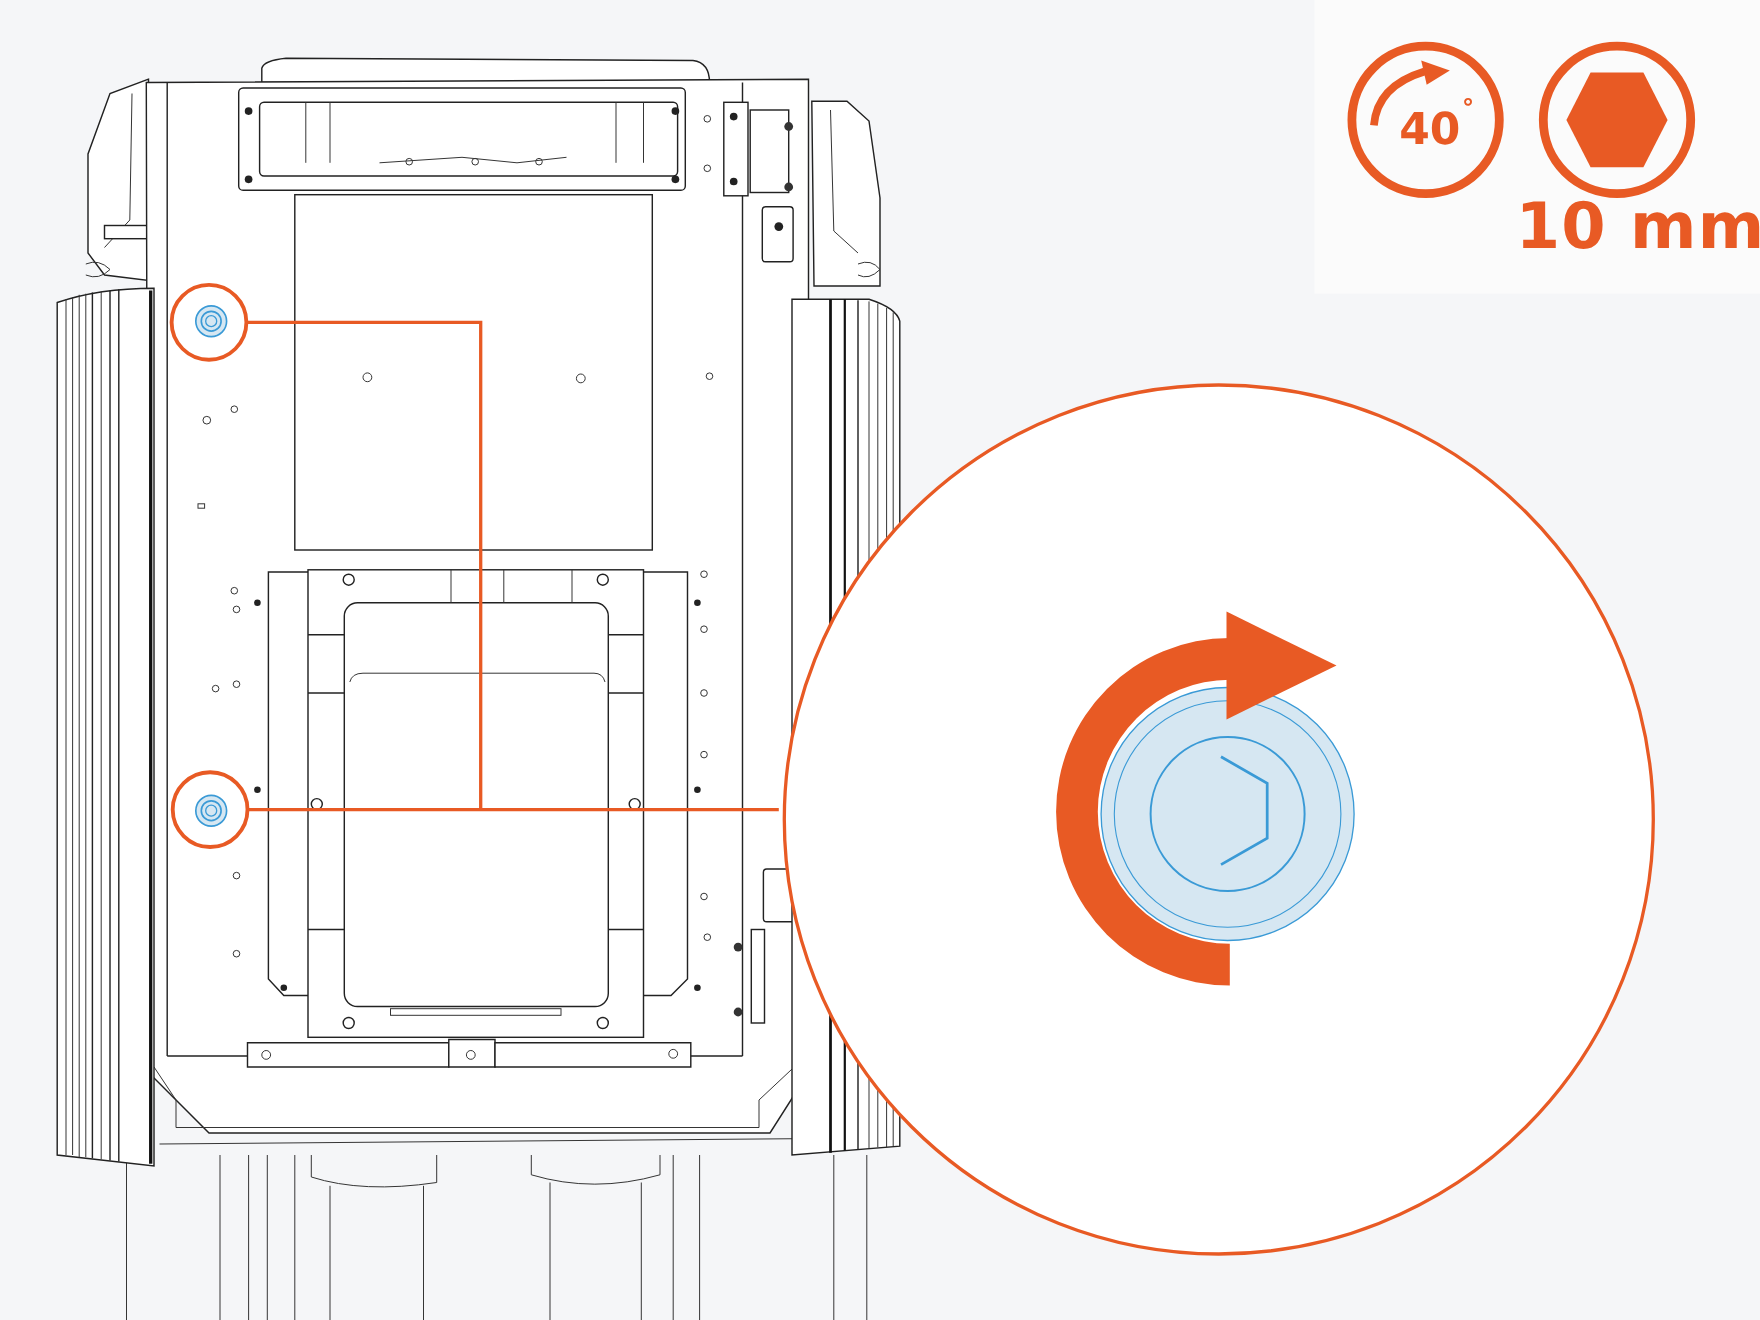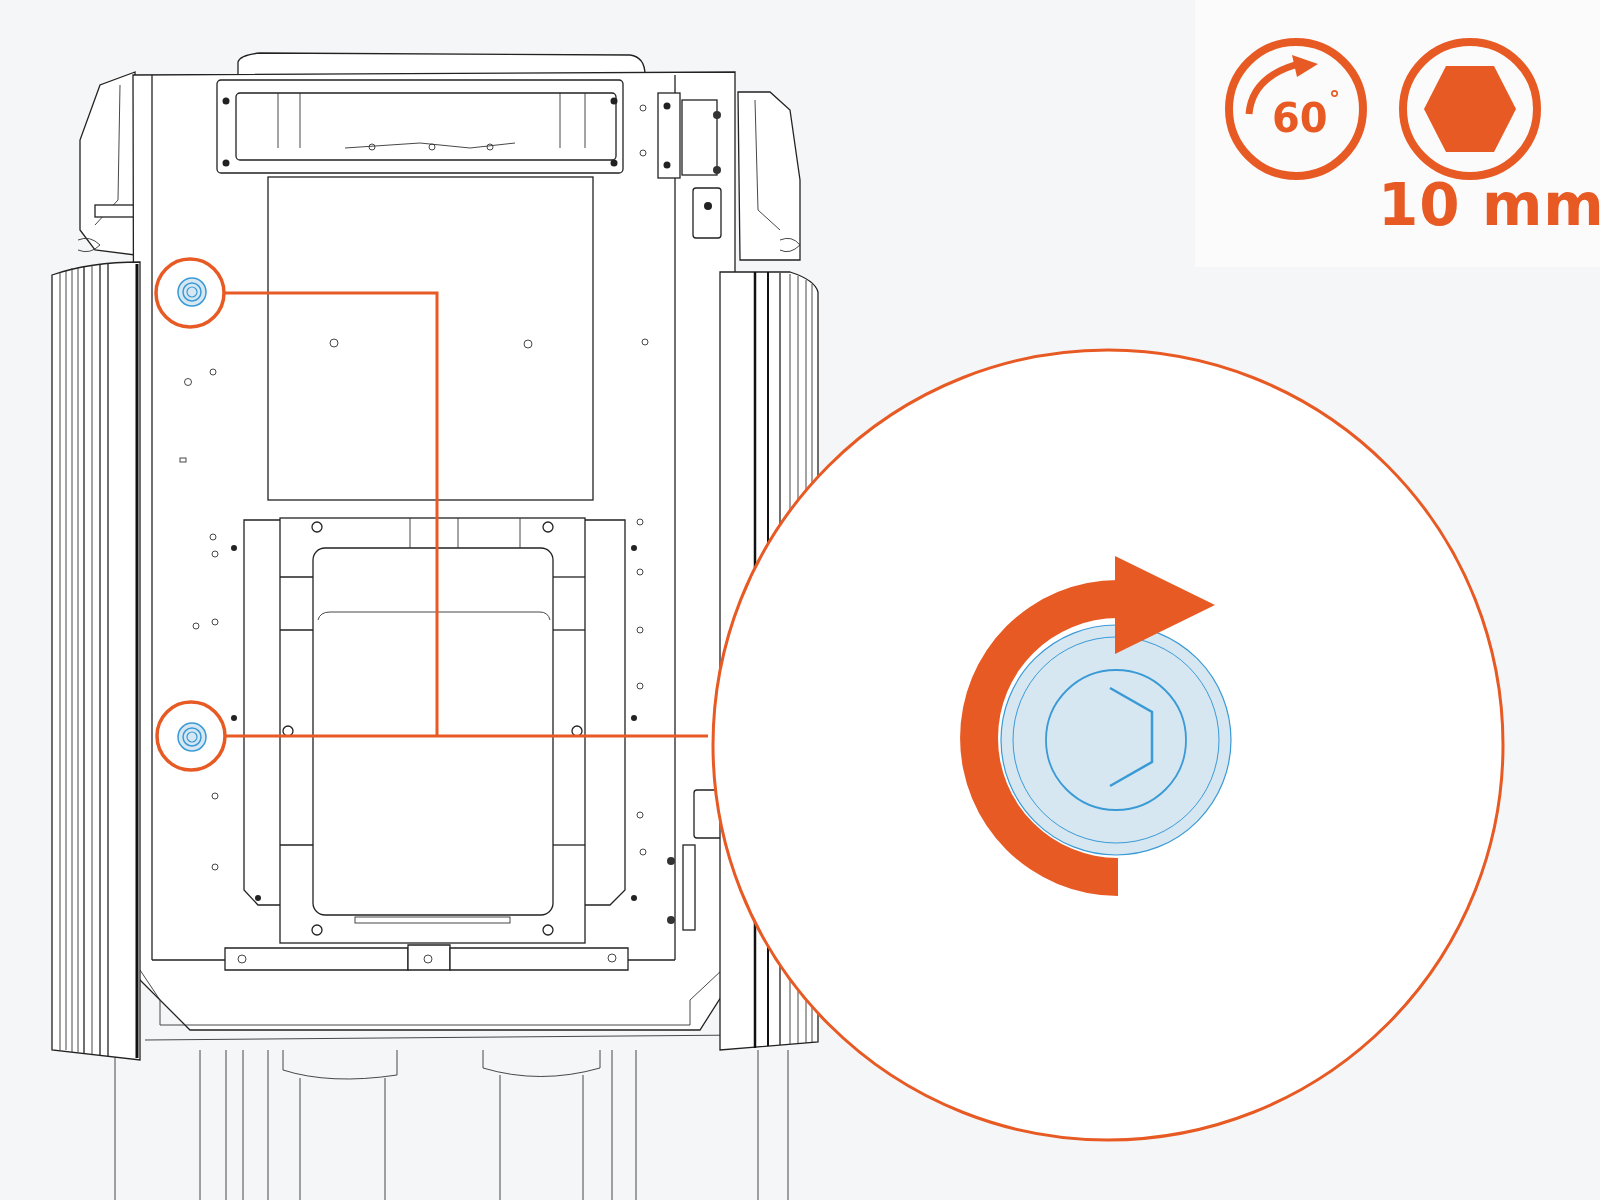--- a/index.html
+++ b/index.html
@@ -244,15 +244,15 @@
     <circle cx="1296" cy="109" r="67" fill="#fbfbfb" stroke="#e85a24" stroke-width="8"></circle>
     <path d="M1249 114 Q1252 78 1295 65" fill="none" stroke="#e85a24" stroke-width="7"></path>
     <polygon points="1292,55 1318,64 1297,77" fill="#e85a24"></polygon>
   </g>
   <g>
     <circle cx="1470" cy="109" r="67" fill="#fbfbfb" stroke="#e85a24" stroke-width="8"></circle>
     <polygon points="1424,109 1446,66 1494,66 1516,109 1494,152 1446,152" fill="#e85a24"></polygon>
   </g>
 </svg>
 
-<span class="deg-text">60</span>
+<span class="deg-text">40</span>
 <span class="deg-sup">°</span>
 <span class="legend-text">10 mm</span>
 
 </body></html>

